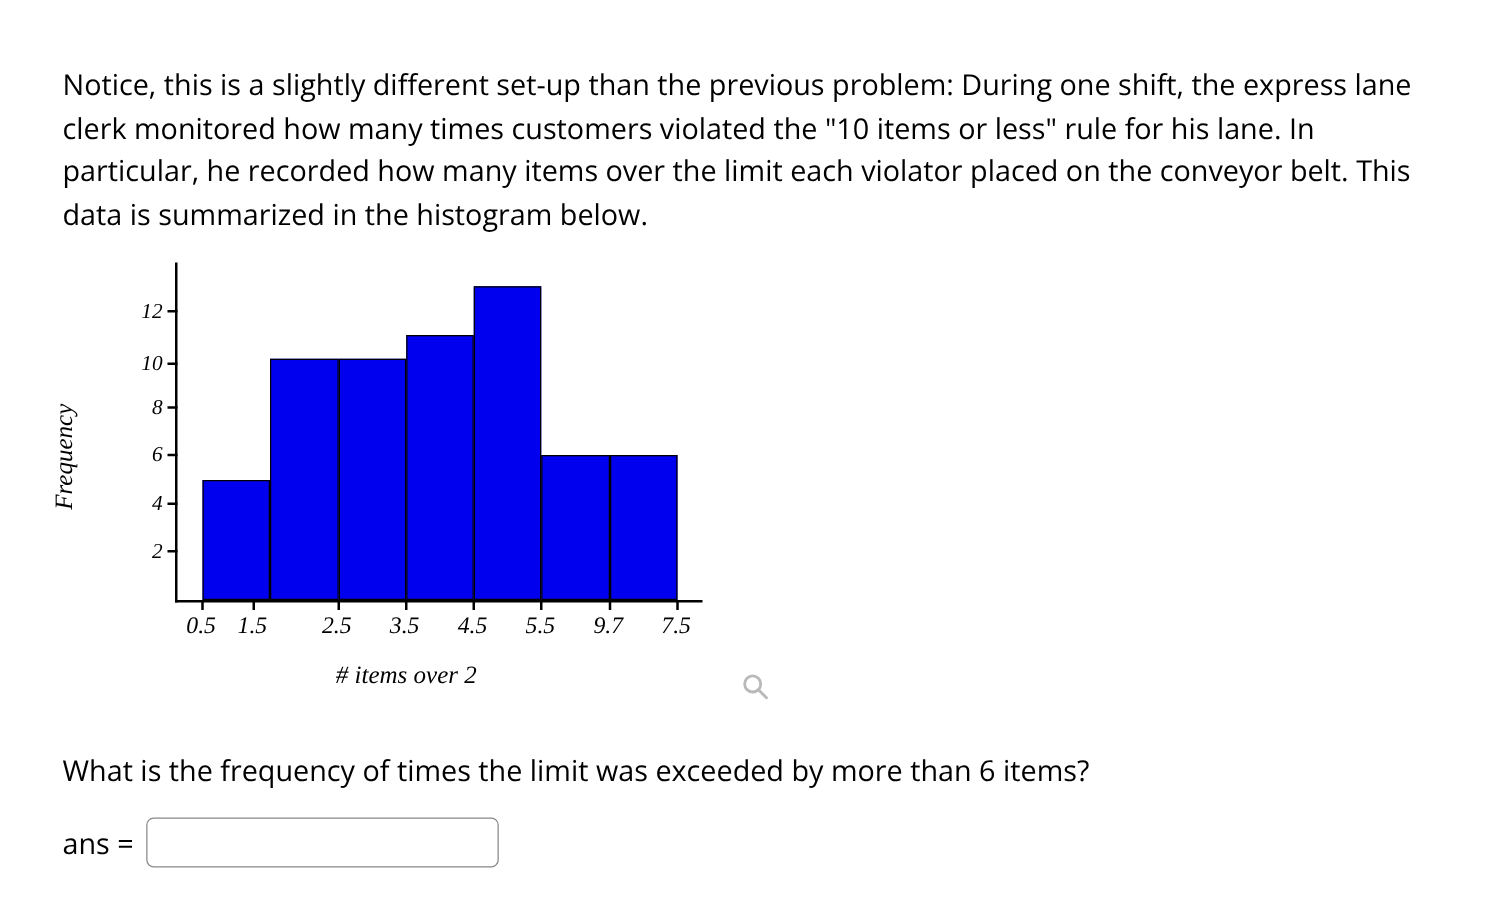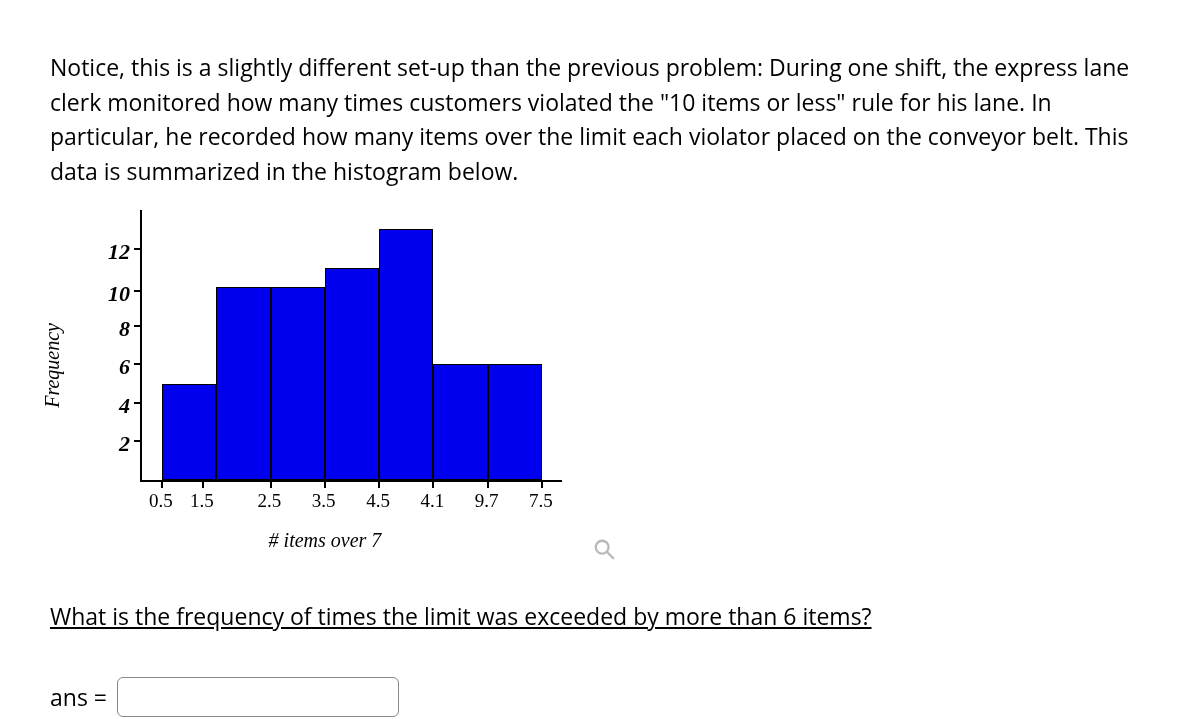--- a/index.html
+++ b/index.html
@@ -60,49 +60,48 @@
     left: -8px;
     width: 8px;
     border-top: 2px solid #000;
   }
   .ytick span {
     position: absolute;
     right: 12px;
     top: -11px;
     font-family: Georgia, "Times New Roman", serif;
     font-style: italic;
-    font-size: 22px;
-    font-weight: bold;
+    font-size: 17px;
   }
   .xtick {
     position: absolute;
     bottom: -8px;
     height: 8px;
     border-left: 2px solid #000;
   }
   .xtick span {
     position: absolute;
     left: -14px;
     top: 10px;
     font-family: Georgia, "Times New Roman", serif;
+    font-style: italic;
     font-size: 19px;
     white-space: nowrap;
   }
   .zoom-icon {
     position: absolute;
     right: -35px;
     bottom: -20px;
     width: 22px;
     height: 22px;
     opacity: 0.45;
   }
   .question {
     margin-top: 60px;
-    margin-bottom: 45px;
-    text-decoration: underline;
+    margin-bottom: 22px;
   }
   .answer-row {
     display: flex;
     align-items: center;
     gap: 10px;
   }
   .ans-input {
     width: 260px;
     height: 38px;
     border: 1px solid #888;
@@ -154,30 +153,30 @@
       <div class="xtick" style="left: 127.571px;">
         <span>2.5</span>
       </div>
       <div class="xtick" style="left: 181.857px;">
         <span>3.5</span>
       </div>
       <div class="xtick" style="left: 236.143px;">
         <span>4.5</span>
       </div>
       <div class="xtick" style="left: 290.429px;">
-        <span>4.1</span>
+        <span>5.5</span>
       </div>
       <div class="xtick" style="left: 344.714px;">
         <span>9.7</span>
       </div>
       <div class="xtick" style="left: 399px;">
         <span>7.5</span>
       </div>
     </div>
-  <div class="xlabel"># items over 7</div>
+  <div class="xlabel"># items over 2</div>
   <svg class="zoom-icon" viewBox="0 0 24 24">
     <circle cx="10" cy="10" r="7" fill="none" stroke="#666" stroke-width="2.5"></circle>
     <line x1="15" y1="15" x2="22" y2="22" stroke="#666" stroke-width="2.5" stroke-linecap="round"></line>
   </svg>
 </div>
 
 <div class="question">What is the frequency of times the limit was exceeded by more than 6 items?</div>
 
 <div class="answer-row">
   <span>ans =</span>

